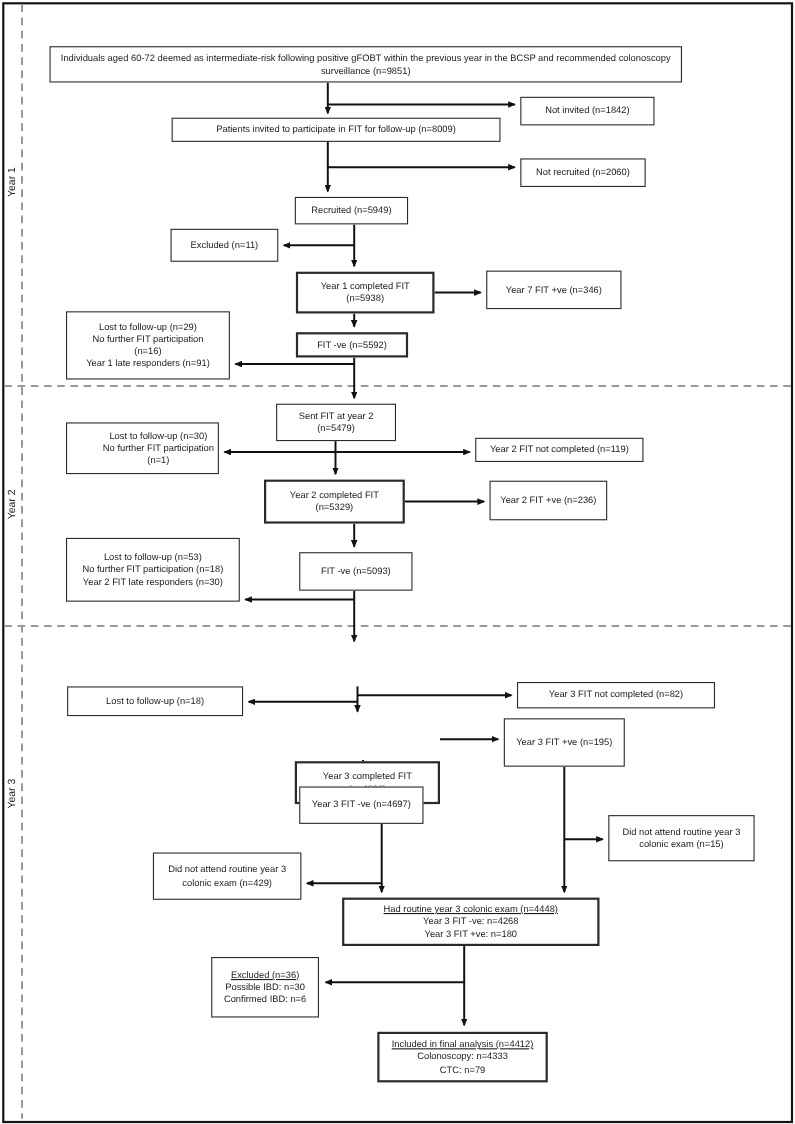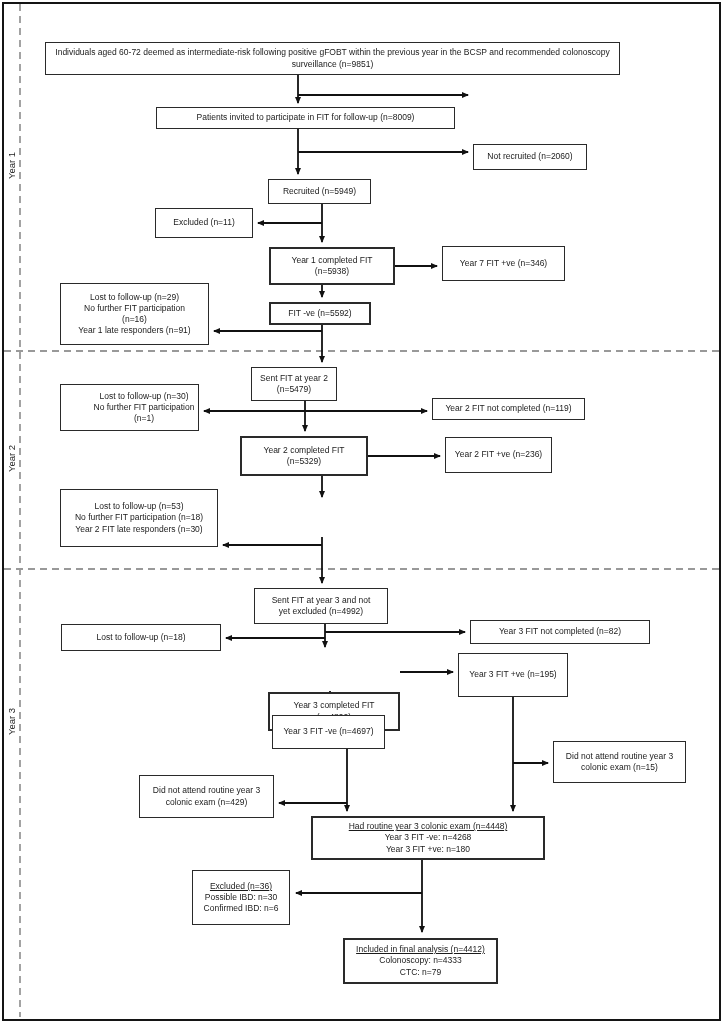--- a/index.html
+++ b/index.html
@@ -76,20 +76,23 @@
   </svg>
 
   <div class="yr" style="top:160px;">Year 1</div>
   <div class="yr" style="top:453px;">Year 2</div>
   <div class="yr" style="top:716px;">Year 3</div>
 
   <div class="box" style="left:45px;top:42px;width:575px;height:33px;">
     <div class="ln">Individuals aged 60-72 deemed as intermediate-risk following positive gFOBT within the previous year in the BCSP and recommended colonoscopy surveillance (n=9851)</div>
   </div>
 
+  <div class="box" style="left:473px;top:88px;width:122px;height:26px;">
+    <div class="ln">Not invited (n=1842)</div>
+  </div>
 
   <div class="box" style="left:156px;top:107px;width:299px;height:22px;">
     <div class="ln">Patients invited to participate in FIT for follow-up (n=8009)</div>
   </div>
 
   <div class="box" style="left:473px;top:144px;width:114px;height:26px;">
     <div class="ln">Not recruited (n=2060)</div>
   </div>
 
   <div class="box" style="left:268px;top:179px;width:103px;height:25px;">
@@ -113,21 +116,21 @@
     <div class="ln">Lost to follow-up (n=29)</div>
     <div class="ln">No further FIT participation</div>
     <div class="ln">(n=16)</div>
     <div class="ln">Year 1 late responders (n=91)</div>
   </div>
 
   <div class="box heavy" style="left:269px;top:302px;width:102px;height:23px;">
     <div class="ln">FIT -ve (n=5592)</div>
   </div>
 
-  <div class="box" style="left:251px;top:367px;width:86px;height:34px;">
+  <div class="box" style="left:251px;top:367px;width:109px;height:34px;">
     <div class="ln">Sent FIT at year 2</div>
     <div class="ln">(n=5479)</div>
   </div>
 
   <div class="box" style="left:60px;top:384px;width:139px;height:47px;padding-left:32px;">
     <div class="ln">Lost to follow-up (n=30)</div>
     <div class="ln">No further FIT participation</div>
     <div class="ln">(n=1)</div>
   </div>
 
@@ -143,25 +146,24 @@
   <div class="box" style="left:445px;top:437px;width:107px;height:36px;">
     <div class="ln">Year 2 FIT +ve (n=236)</div>
   </div>
 
   <div class="box" style="left:60px;top:489px;width:158px;height:58px;">
     <div class="ln">Lost to follow-up (n=53)</div>
     <div class="ln">No further FIT participation (n=18)</div>
     <div class="ln">Year 2 FIT late responders (n=30)</div>
   </div>
 
-
-  <div class="box" style="left:254px;top:588px;width:134px;height:36px;">
-    <div class="ln">Sent FIT at year 3 and not</div>
-    <div class="ln">yet excluded  (n=4992)</div>
-  </div>
+  <div class="box" style="left:272px;top:502px;width:103px;height:35px;">
+    <div class="ln">FIT -ve (n=5093)</div>
+  </div>
+
 
   <div class="box" style="left:61px;top:624px;width:160px;height:27px;">
     <div class="ln">Lost to follow-up (n=18)</div>
   </div>
 
   <div class="box" style="left:470px;top:620px;width:180px;height:24px;">
     <div class="ln">Year 3 FIT not completed  (n=82)</div>
   </div>
 
   <div class="box heavy" style="left:268px;top:652px;width:132px;height:39px;margin-top:40px;">

